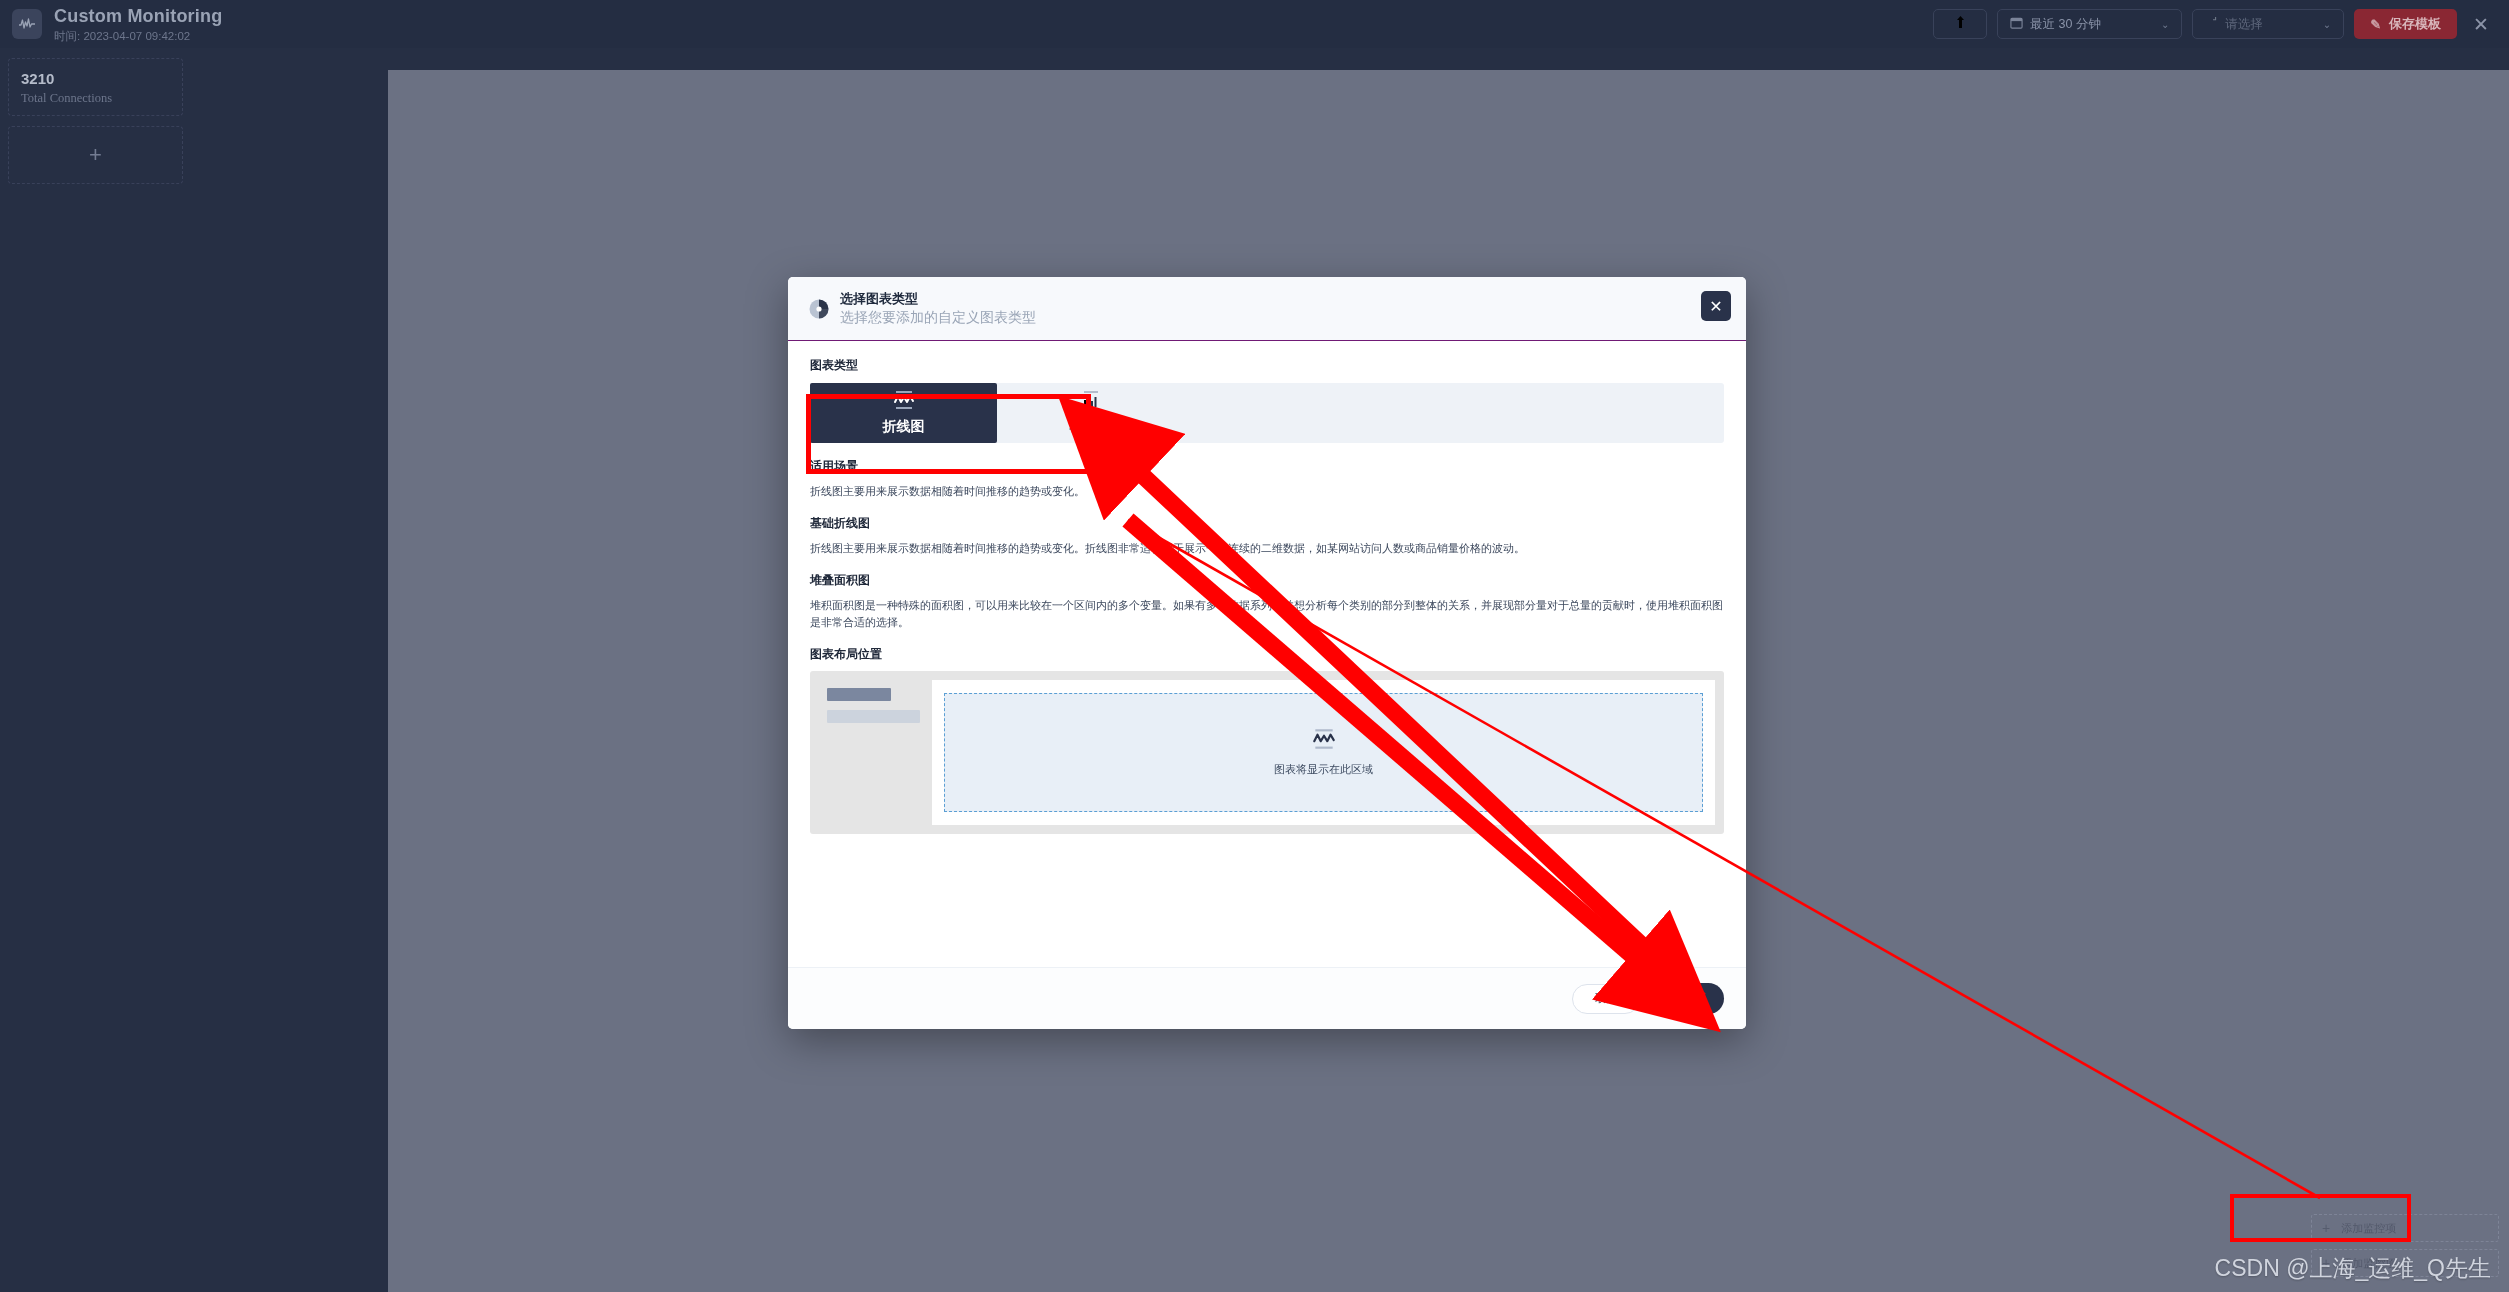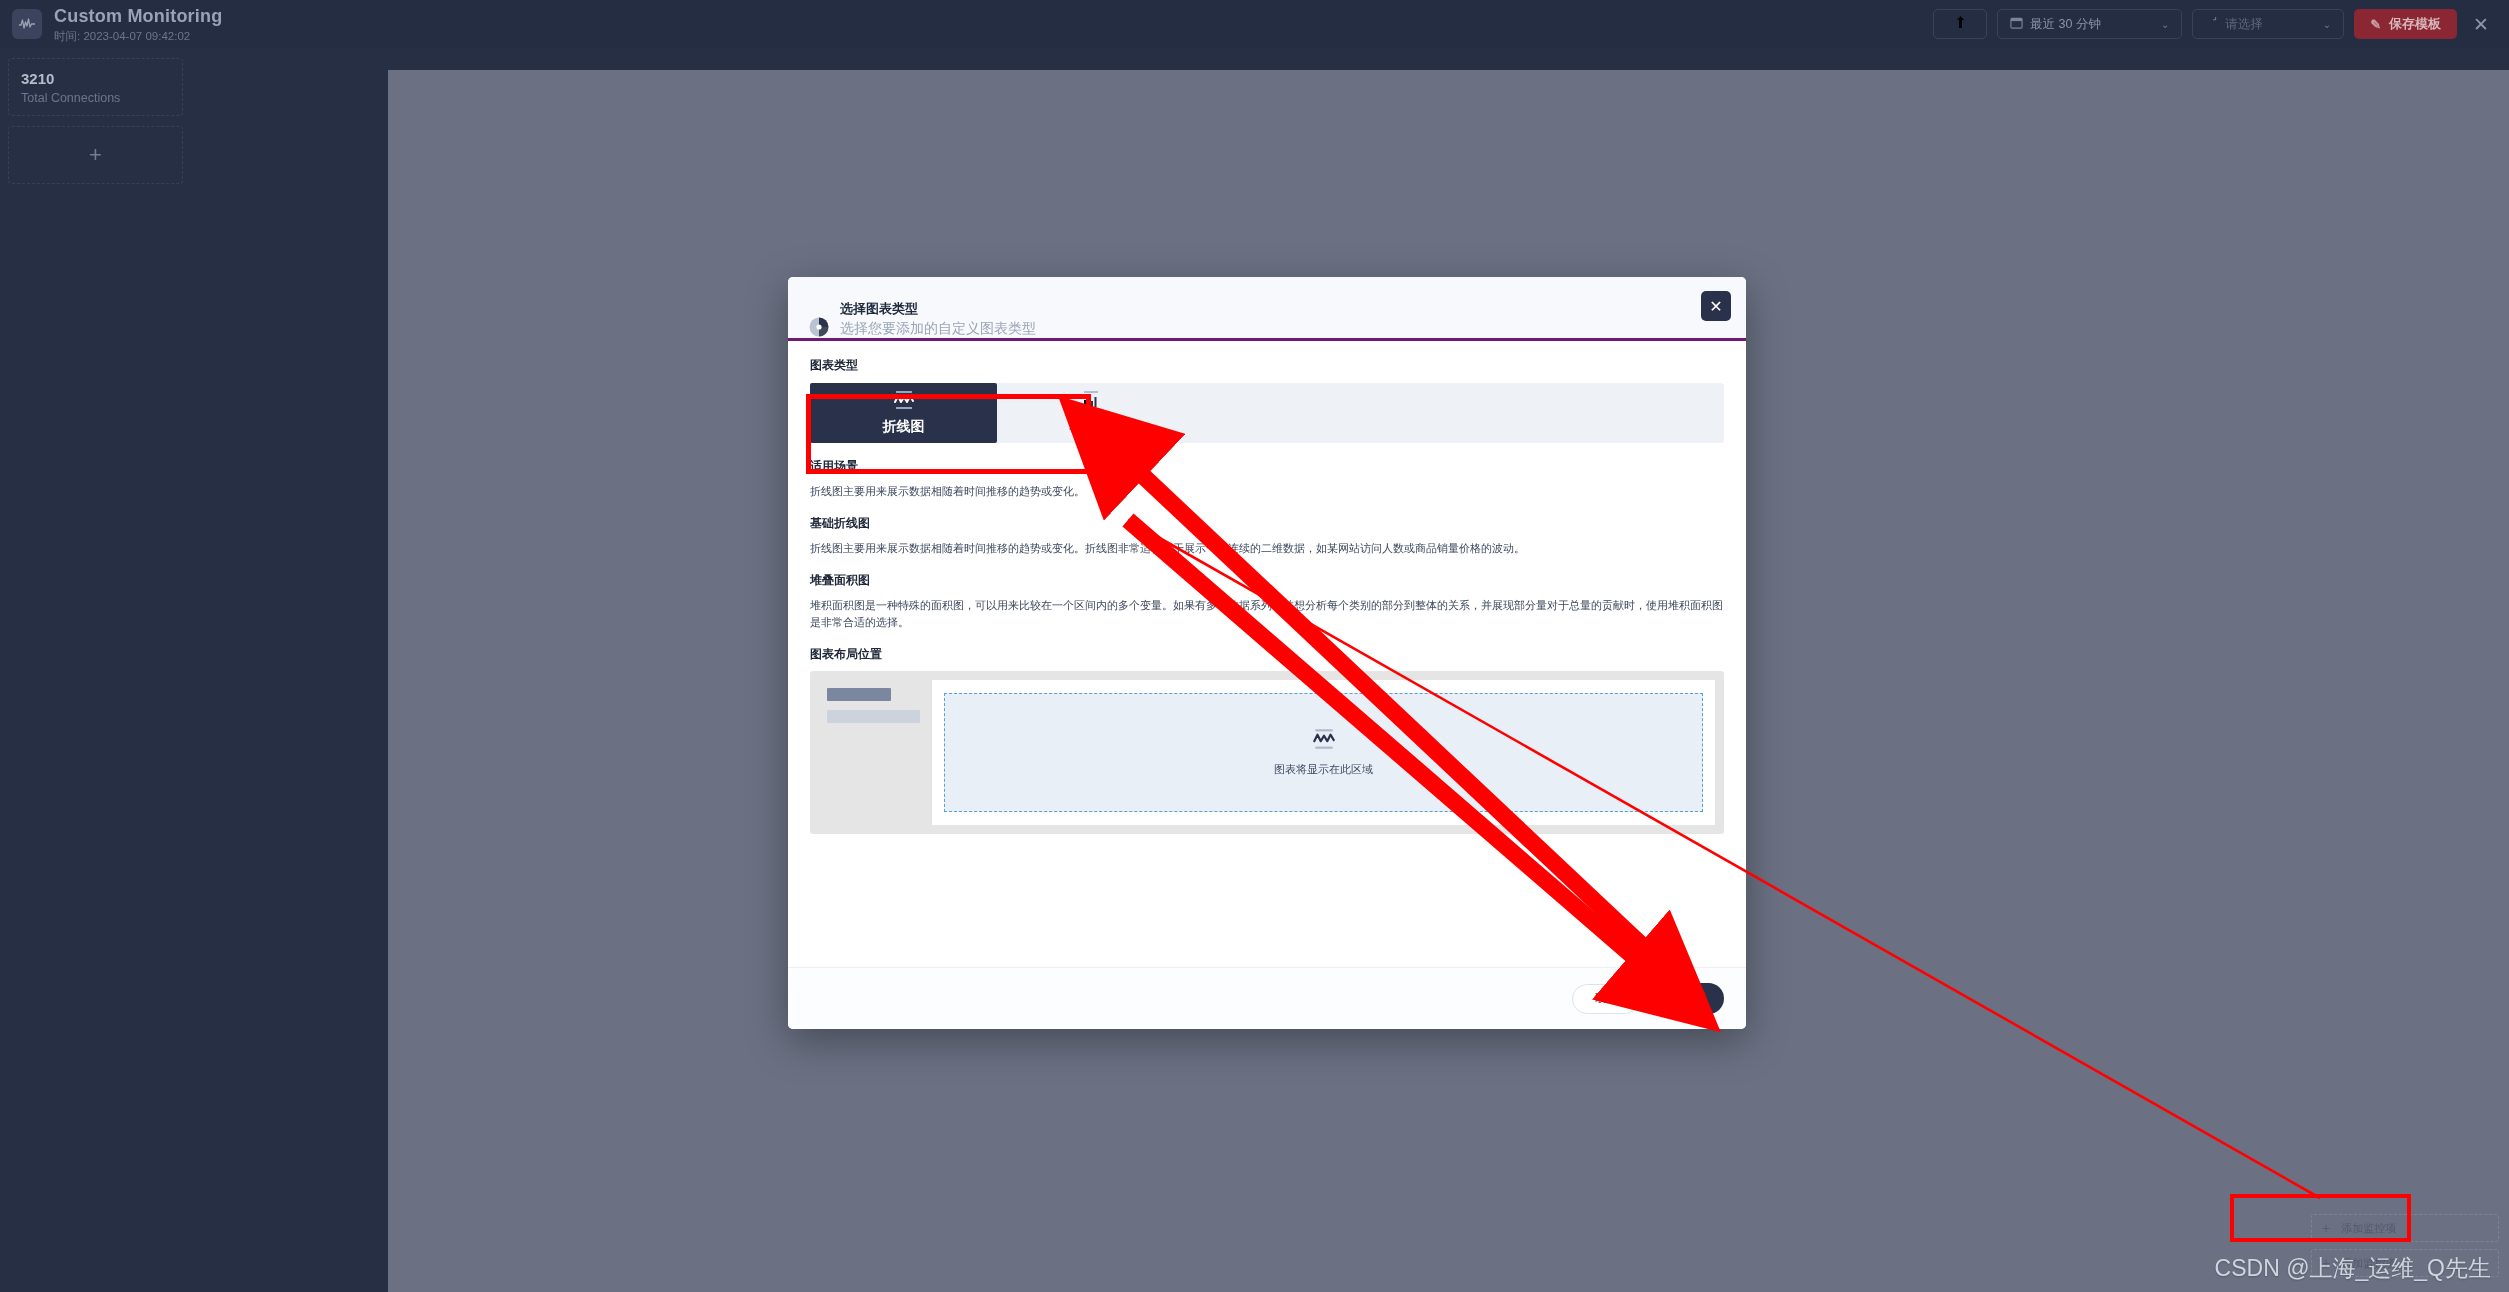--- a/index.html
+++ b/index.html
@@ -44,40 +44,40 @@
   #win-close { color: #8c94a8; font-size: 19px; padding: 0 10px 0 6px; line-height: 1; }
 
   
   #leftpane { position: absolute; left: 0; top: 48px; width: 388px; height: 1244px; }
   .side-card {
     position: absolute; left: 8px; width: 175px;
     border: 1px dashed #3a4considerable; border: 1px dashed #39415a; border-radius: 4px;
   }
   #card-total { top: 10px; height: 58px; padding: 11px 12px; }
   #total-value { font-size: 15px; font-weight: bold; color: #b5bcca; }
-  #total-label { font-size: 12.5px; color: #6c758b; margin-top: 4px; }
+  #total-label { font-size: 12.5px; color: #6c758b; margin-top: 4px; font-family: Liberation Serif, serif; }
   #card-add { top: 78px; height: 58px; display: flex; align-items: center; justify-content: center; }
   #card-add .plus { color: #737c92; font-size: 22px; line-height: 1; font-weight: 300; }
 
   
   #backdrop {
     position: absolute; left: 388px; top: 70px; width: 2121px; height: 1222px;
     background: #6b7183;
   }
 
   
   #modal {
     position: absolute; left: 788px; top: 277px; width: 958px; height: 752px;
     background: #ffffff; border-radius: 5px; overflow: hidden;
     box-shadow: 0 12px 40px rgba(0,0,0,.35);
     display: flex; flex-direction: column;
   }
   #modal-header {
-    height: 64px; background: #f7f9fc; border-bottom: 3px solid #701a75;
-    display: flex; align-items: flex-end; padding: 0 20px; position: relative;
+    height: 64px; background: #f7f9fc; border-bottom: 1px solid #701a75;
+    display: flex; align-items: center; padding: 0 20px; position: relative;
   }
   #modal-icon { width: 22px; height: 22px; margin-right: 10px; }
   #modal-title { font-size: 13px; font-weight: bold; color: #1f2a3d; line-height: 1.35; }
   #modal-sub { font-size: 14px; color: #9aa5b6; margin-top: 2px; }
   #modal-close {
     position: absolute; right: 15px; top: 14px; width: 30px; height: 30px;
     background: #29324a; border-radius: 5px; color: #fff;
     display: flex; align-items: center; justify-content: center; font-size: 16px;
   }
 

